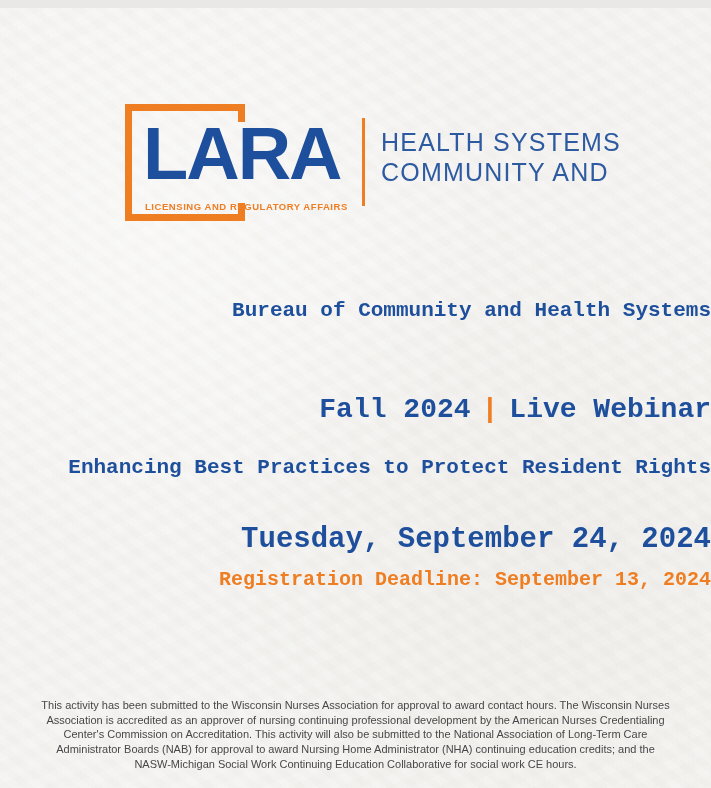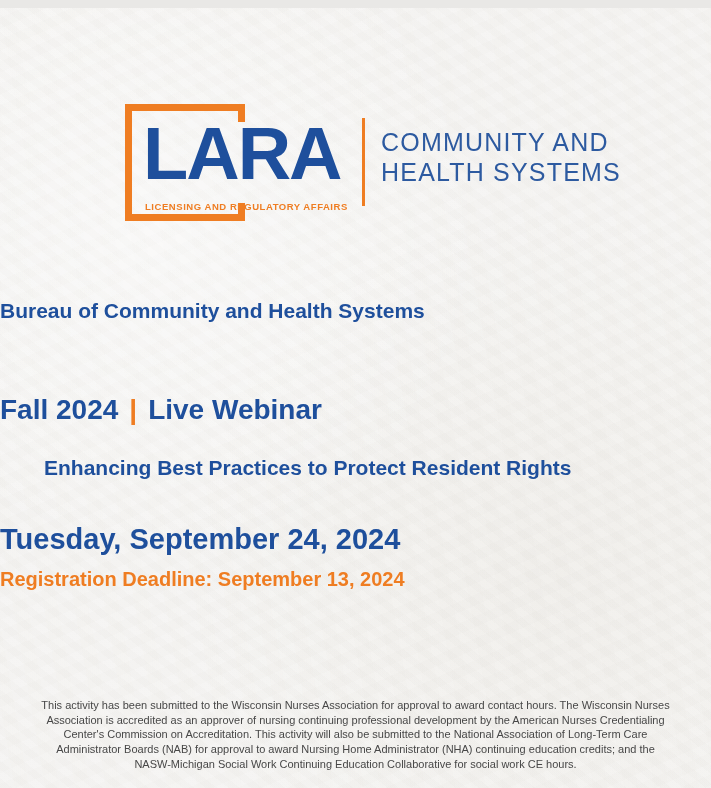--- a/index.html
+++ b/index.html
@@ -46,21 +46,21 @@
     color:var(--orange);white-space:nowrap;
   }
   .logo-divider{position:absolute;left:237px;top:15px;width:3px;height:88px;background:var(--orange);}
   .dept{
     position:absolute;left:256px;top:24px;
     font-size:25px;line-height:30px;letter-spacing:1.2px;
     font-weight:400;color:var(--blue-soft);white-space:nowrap;
   }
 
   
-  .line{position:absolute;left:0;width:100%;text-align:left;white-space:nowrap;}
+  .line{position:absolute;left:0;width:100%;text-align:right;white-space:nowrap;font-family:Liberation Mono, monospace;}
   .bureau{top:291px;font-size:21px;font-weight:bold;color:var(--blue);}
   .title{top:326px;font-size:29px;font-weight:bold;color:var(--orange);}
   .season-format{top:386px;font-size:28px;font-weight:bold;color:var(--blue);}
   .season-format .pipe{color:var(--orange);padding:0 11px;font-weight:bold;}
   .subtitle{top:448px;font-size:21px;font-weight:bold;color:var(--blue);padding-left:44px;}
   .event-date{top:515px;font-size:29px;font-weight:bold;color:var(--blue);}
   .deadline{top:560px;font-size:20px;font-weight:bold;color:var(--orange);}
 
   
   .disclaimer{
@@ -79,22 +79,22 @@
       <div class="bar bar-left"></div>
       <div class="bar bar-top"></div>
       <div class="bar bar-bottom"></div>
       <div class="bar stub-top"></div>
       <div class="bar stub-bottom"></div>
     </div>
     <div class="acronym">LARA</div>
     <div class="tagline">LICENSING AND REGULATORY AFFAIRS</div>
     <div class="logo-divider"></div>
     <div class="dept">
+      <div>HEALTH SYSTEMS</div>
       <div>COMMUNITY AND</div>
-      <div>HEALTH SYSTEMS</div>
     </div>
   </div>
 
   <div class="line bureau">Bureau of Community and Health Systems</div>
 
   <div class="line season-format">
     <span>Fall 2024</span><span class="pipe">|</span><span>Live Webinar</span>
   </div>
 
   <div class="line subtitle">Enhancing Best Practices to Protect Resident Rights</div>

